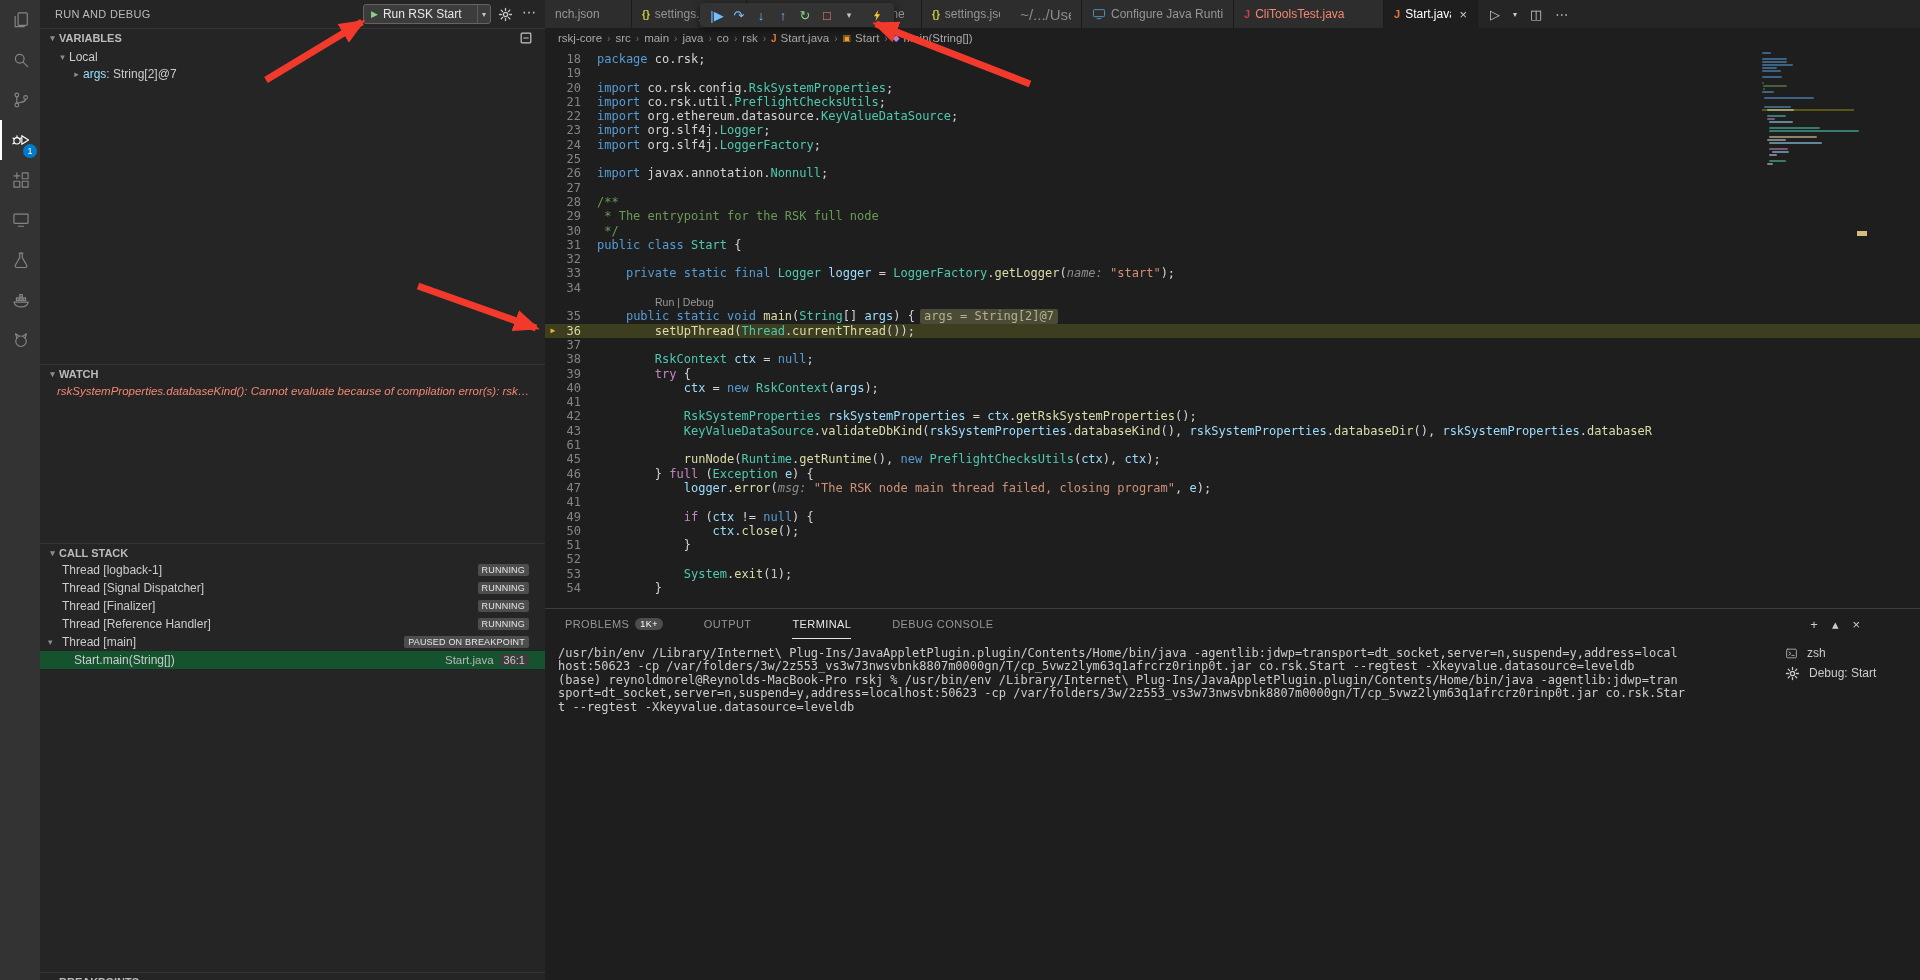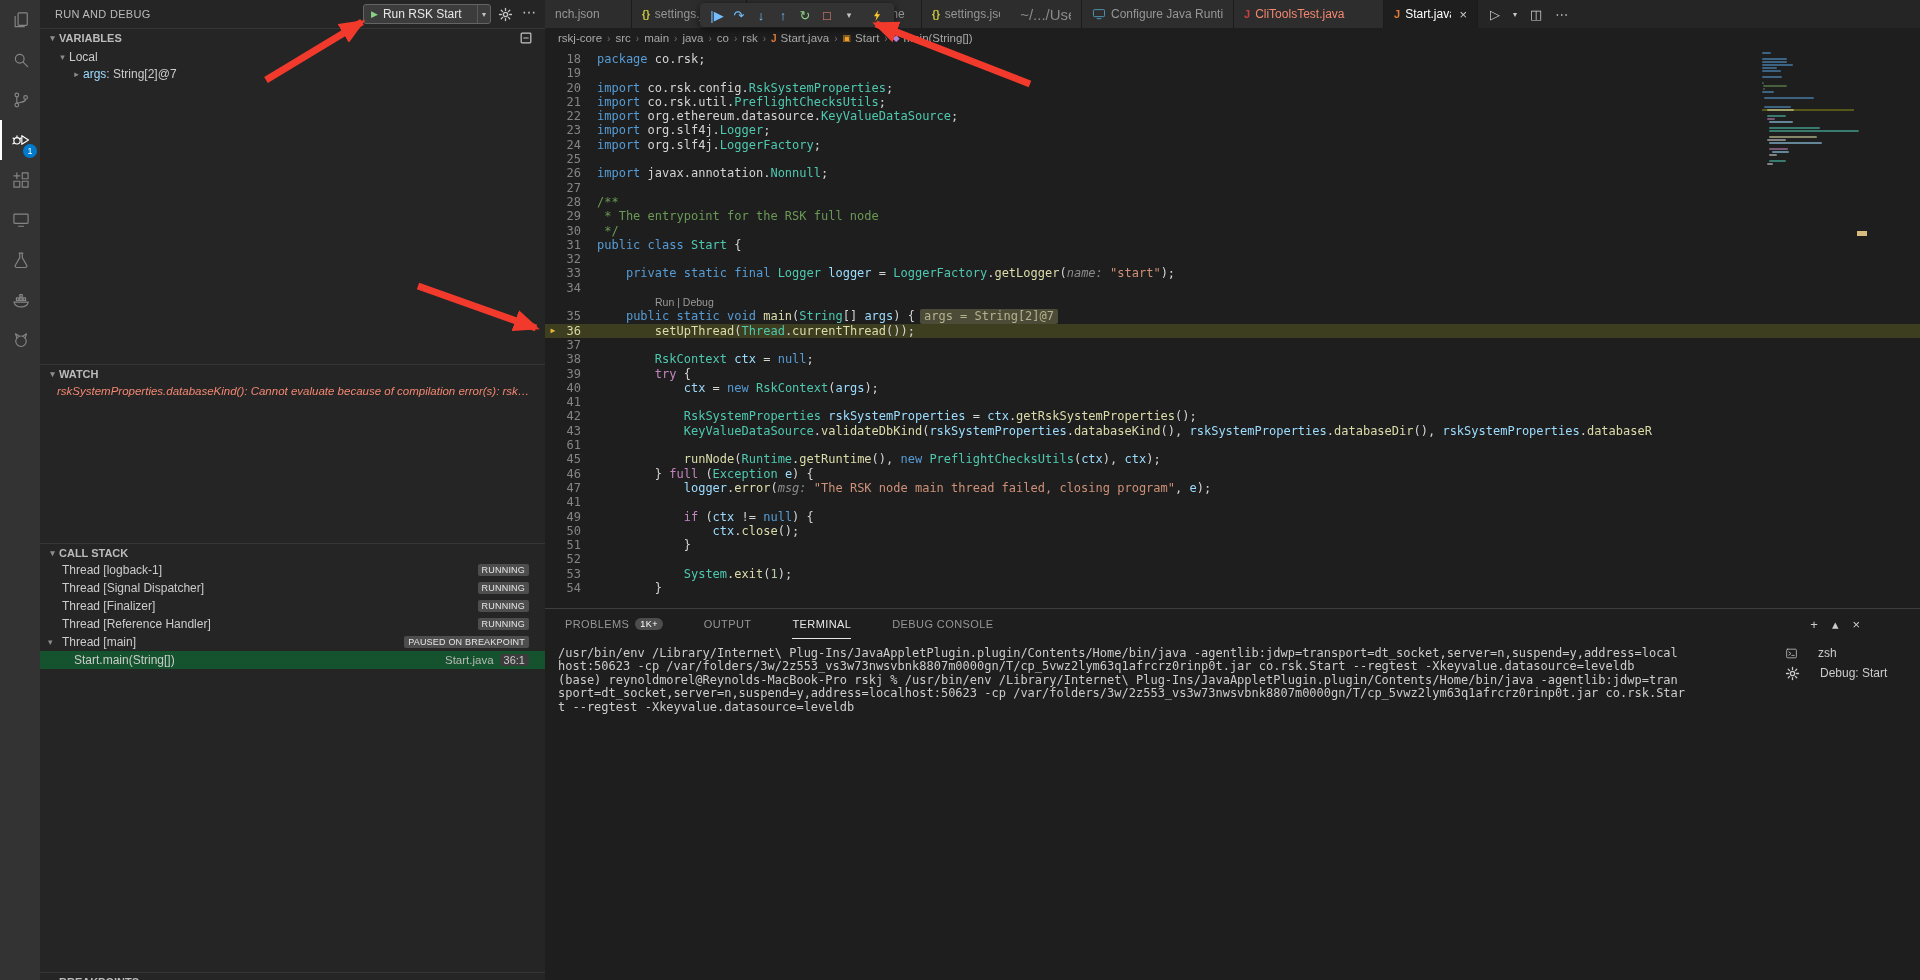--- a/index.html
+++ b/index.html
@@ -93,21 +93,21 @@
   .ptab{font-size:11px;color:#969696;letter-spacing:.4px;height:30px;display:flex;align-items:center;
     border-bottom:1px solid transparent;cursor:pointer}
   .ptab.active{color:#e7e7e7;border-bottom-color:#e7e7e7}
   .pbadge{background:#4d4d4d;color:#ffffff;font-size:9px;border-radius:8px;padding:1px 5px;margin-left:6px}
   #panelActs{position:absolute;right:60px;top:0;height:30px;display:flex;align-items:center;gap:14px;
     color:#cccccc;font-size:13px}
   #panelActs .pa{cursor:pointer}
   #term{position:absolute;left:13px;top:38px;right:150px;font-family:"DejaVu Sans Mono","Liberation Mono",monospace;
     font-size:12px;line-height:13.4px;color:#cccccc;white-space:pre;overflow:hidden}
   #termList{position:absolute;right:0;top:34px;width:145px}
-  .tl-row{height:20px;display:flex;align-items:center;gap:20px;padding-left:10px;font-size:12px;color:#cccccc;cursor:pointer;white-space:nowrap;overflow:hidden}
+  .tl-row{height:20px;display:flex;align-items:center;gap:9px;padding-left:10px;font-size:12px;color:#cccccc;cursor:pointer;white-space:nowrap;overflow:hidden}
   #annotations{position:fixed;left:0;top:0;z-index:99;pointer-events:none}
 </style>
 </head>
 <body>
 
 <div>
 
   <div id="activity">
       <div class="ab-item">
         <span class="ab-ic">

